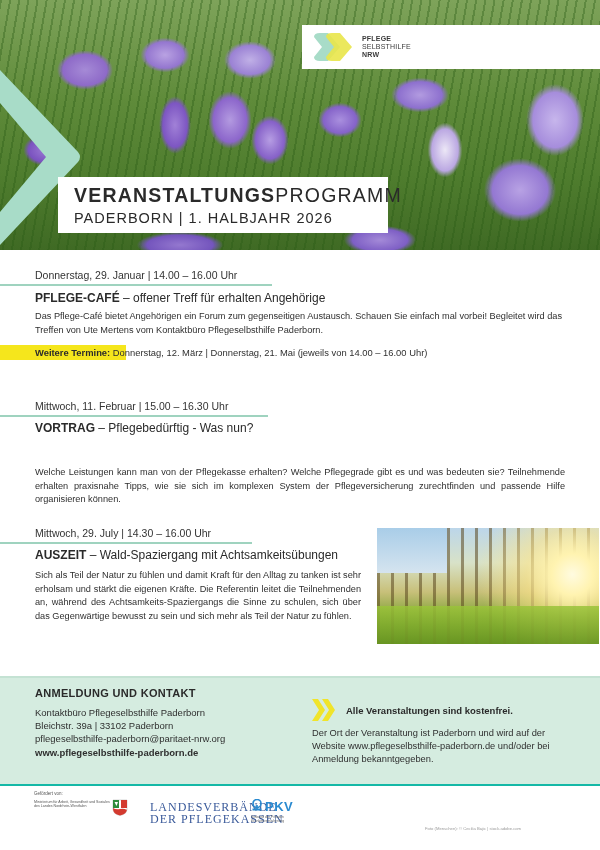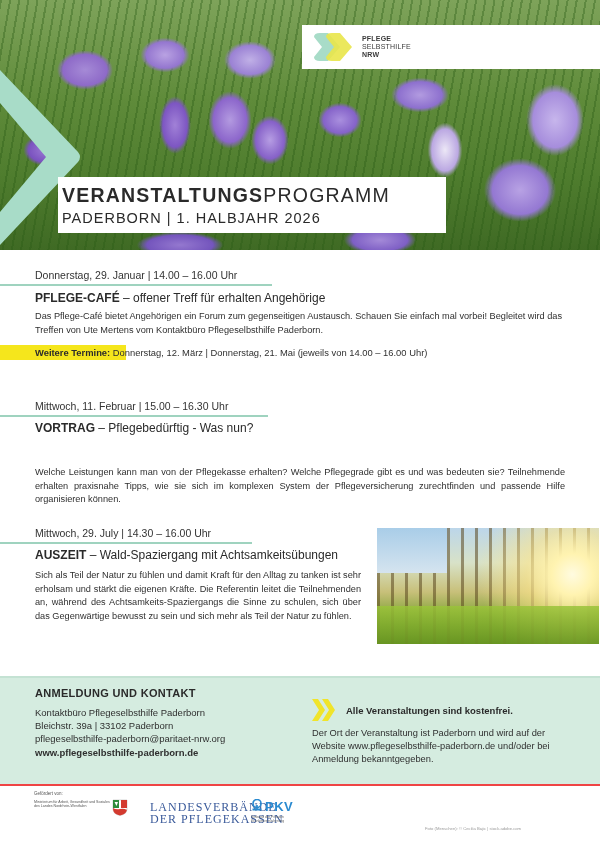--- a/index.html
+++ b/index.html
@@ -34,21 +34,21 @@
   .logo-pflege .txt { margin-left: 6px; font-size: 7px; line-height: 8px; color: #3a3a3a; letter-spacing: 0.2px; }
   .logo-pflege .txt b { font-weight: bold; }
   .logo-par { position: relative; margin-left: 10px; height: 36px; width: 170px; }
   .logo-par .frame { position: absolute; left: 0; top: 2px; width: 24px; height: 26px; border-left: 2px solid #2a6ab8; border-top: 2px solid #2a6ab8; }
   .logo-par .bars { position: absolute; left: 5px; top: 11px; width: 18px; }
   .logo-par .bars i { display: block; height: 3px; background: #e2312b; margin-bottom: 2px; }
   .logo-par .name { position: absolute; left: 29px; top: 3px; font-size: 12.5px; color: #2a6ab8; letter-spacing: -0.2px; white-space: nowrap; }
   .logo-par .sub1 { position: absolute; left: 29px; top: 19px; font-size: 7px; color: #e2312b; white-space: nowrap; }
   .logo-par .sub2 { position: absolute; left: 29px; top: 27px; font-size: 7px; color: #2a6ab8; white-space: nowrap; }
 
-  .title-box { position: absolute; left: 58px; top: 177px; width: 388px; height: 56px; background: #ffffff; padding: 7px 0 0 4px; }
+  .title-box { position: absolute; left: 58px; top: 177px; width: 330px; height: 56px; background: #ffffff; padding: 7px 0 0 16px; }
   .title-main { font-size: 19.5px; letter-spacing: 1.2px; color: #2a2a2a; white-space: nowrap; }
   .title-main b { font-weight: bold; }
   .title-sub { font-size: 14.5px; letter-spacing: 1px; color: #2a2a2a; margin-top: 3px; white-space: nowrap; }
   .ev-date { position: absolute; left: 35px; font-size: 10.5px; color: #333; white-space: nowrap; }
   .ev-line { position: absolute; left: 0; height: 1.5px; background: #9fd3bf; }
   .ev-title { position: absolute; left: 35px; font-size: 12px; color: #2a2a2a; white-space: nowrap; }
   .ev-title b { font-weight: bold; }
   .ev-body { position: absolute; left: 35px; font-size: 9.2px; line-height: 13.5px; color: #2f2f2f; }
   .justify { text-align: justify; }
 
@@ -59,21 +59,21 @@
   .forest { position: absolute; left: 377px; top: 528px; width: 222px; height: 116px; overflow: hidden;
     background:
       radial-gradient(circle at 88% 40%, #fffbe0 0%, #fff3b0 10%, rgba(255,230,140,0.6) 22%, rgba(0,0,0,0) 45%),
       repeating-linear-gradient(90deg, rgba(90,70,30,0.55) 0px, rgba(90,70,30,0.55) 3px, rgba(0,0,0,0) 3px, rgba(0,0,0,0) 14px),
       linear-gradient(180deg, #bcd6ea 0%, #d8e2c8 30%, #c8c07a 55%, #8fa845 72%, #6f9530 85%, #4f7a22 100%);
   }
   .forest .sky { position: absolute; left: 0; top: 0; width: 70px; height: 45px; background: linear-gradient(180deg, #a9cde8, #d5e4ef); }
   .forest .meadow { position: absolute; left: 0; bottom: 0; width: 222px; height: 38px; background: linear-gradient(180deg, #9bc43a 0%, #6c9a22 100%); opacity: 0.85; }
 
   
-  .contact { position: absolute; left: 0; top: 676px; width: 600px; height: 110px; background: #d5ece0; border-top: 2px solid #c4e2d3; border-bottom: 2px solid #ef4444; }
+  .contact { position: absolute; left: 0; top: 676px; width: 600px; height: 110px; background: #d5ece0; border-top: 2px solid #c4e2d3; border-bottom: 2px solid #14b8a6; }
   .ct-title { position: absolute; left: 35px; top: 9px; font-size: 11px; font-weight: bold; letter-spacing: 0.3px; color: #2a2a2a; white-space: nowrap; }
   .ct-lines { position: absolute; left: 35px; top: 28px; font-size: 9.5px; line-height: 13.2px; color: #2f2f2f; }
   .ct-lines .web { font-weight: bold; }
   .free-icon { position: absolute; left: 312px; top: 21px; width: 24px; height: 22px; }
   .free-text { position: absolute; left: 346px; top: 27px; font-size: 9.5px; font-weight: bold; color: #2a2a2a; white-space: nowrap; }
   .loc-text { position: absolute; left: 312px; top: 49px; width: 260px; font-size: 9.3px; line-height: 12.8px; color: #2f2f2f; }
 
   
   .spon-label { position: absolute; left: 34px; top: 791px; font-size: 4.5px; color: #555; }
   .spon-min { position: absolute; left: 34px; top: 800px; width: 80px; font-size: 3.6px; line-height: 4.4px; color: #555; }

